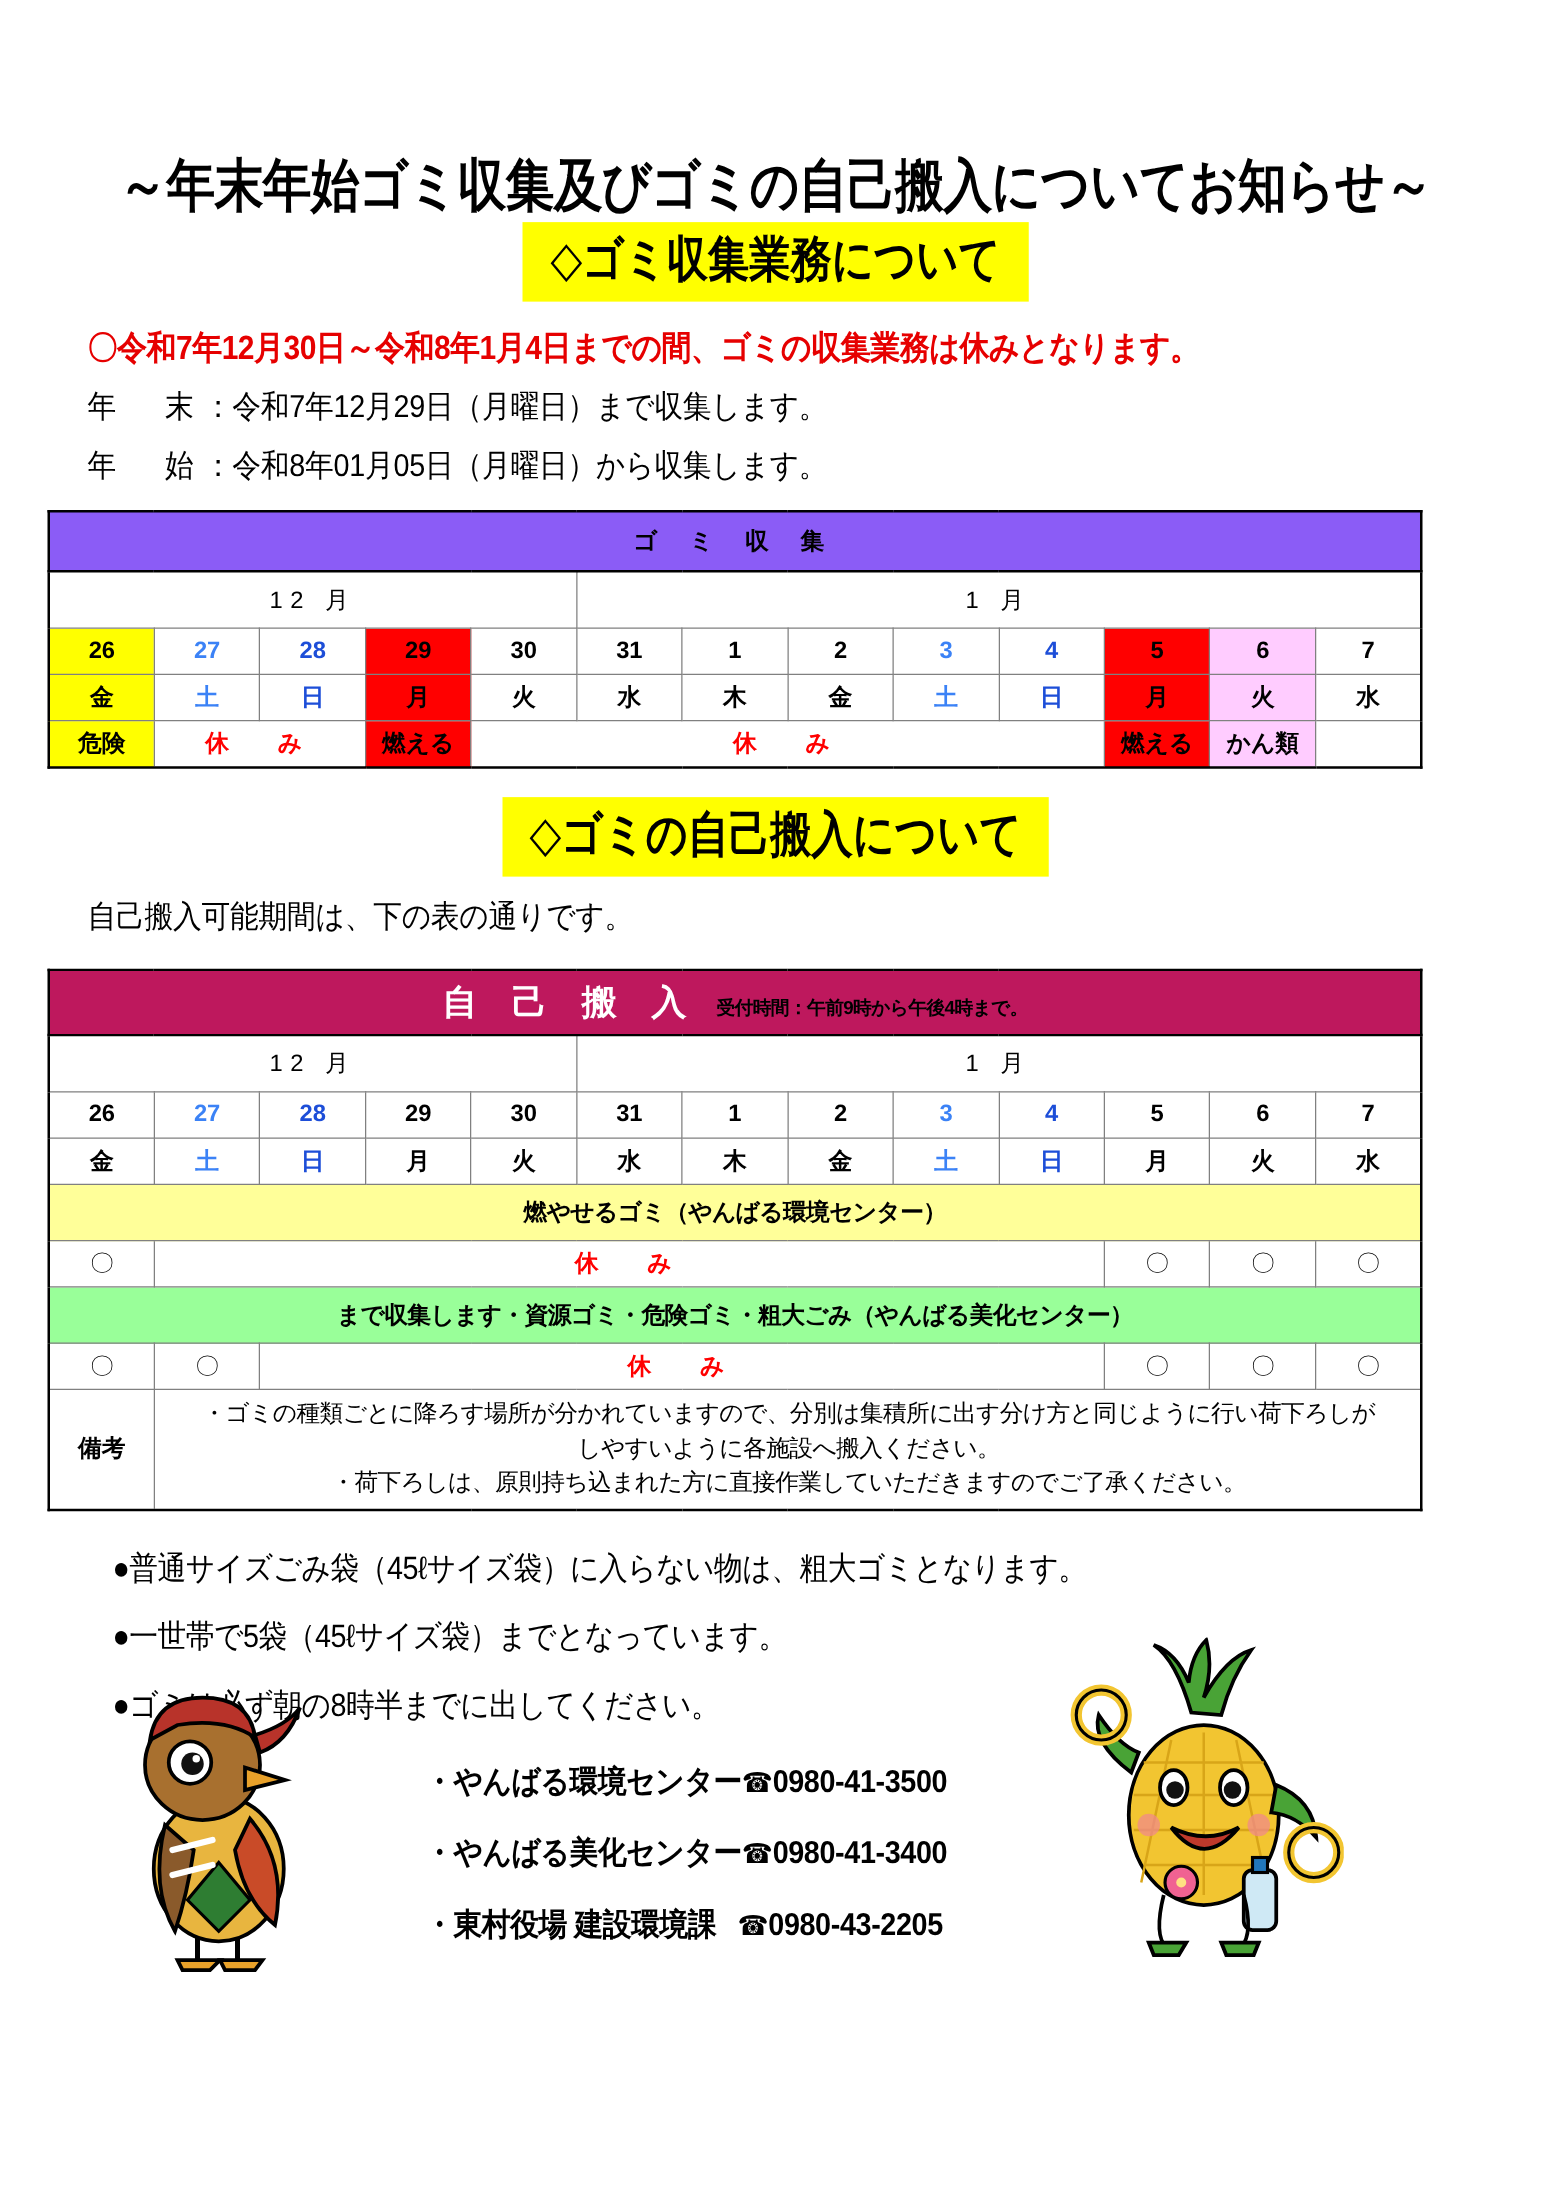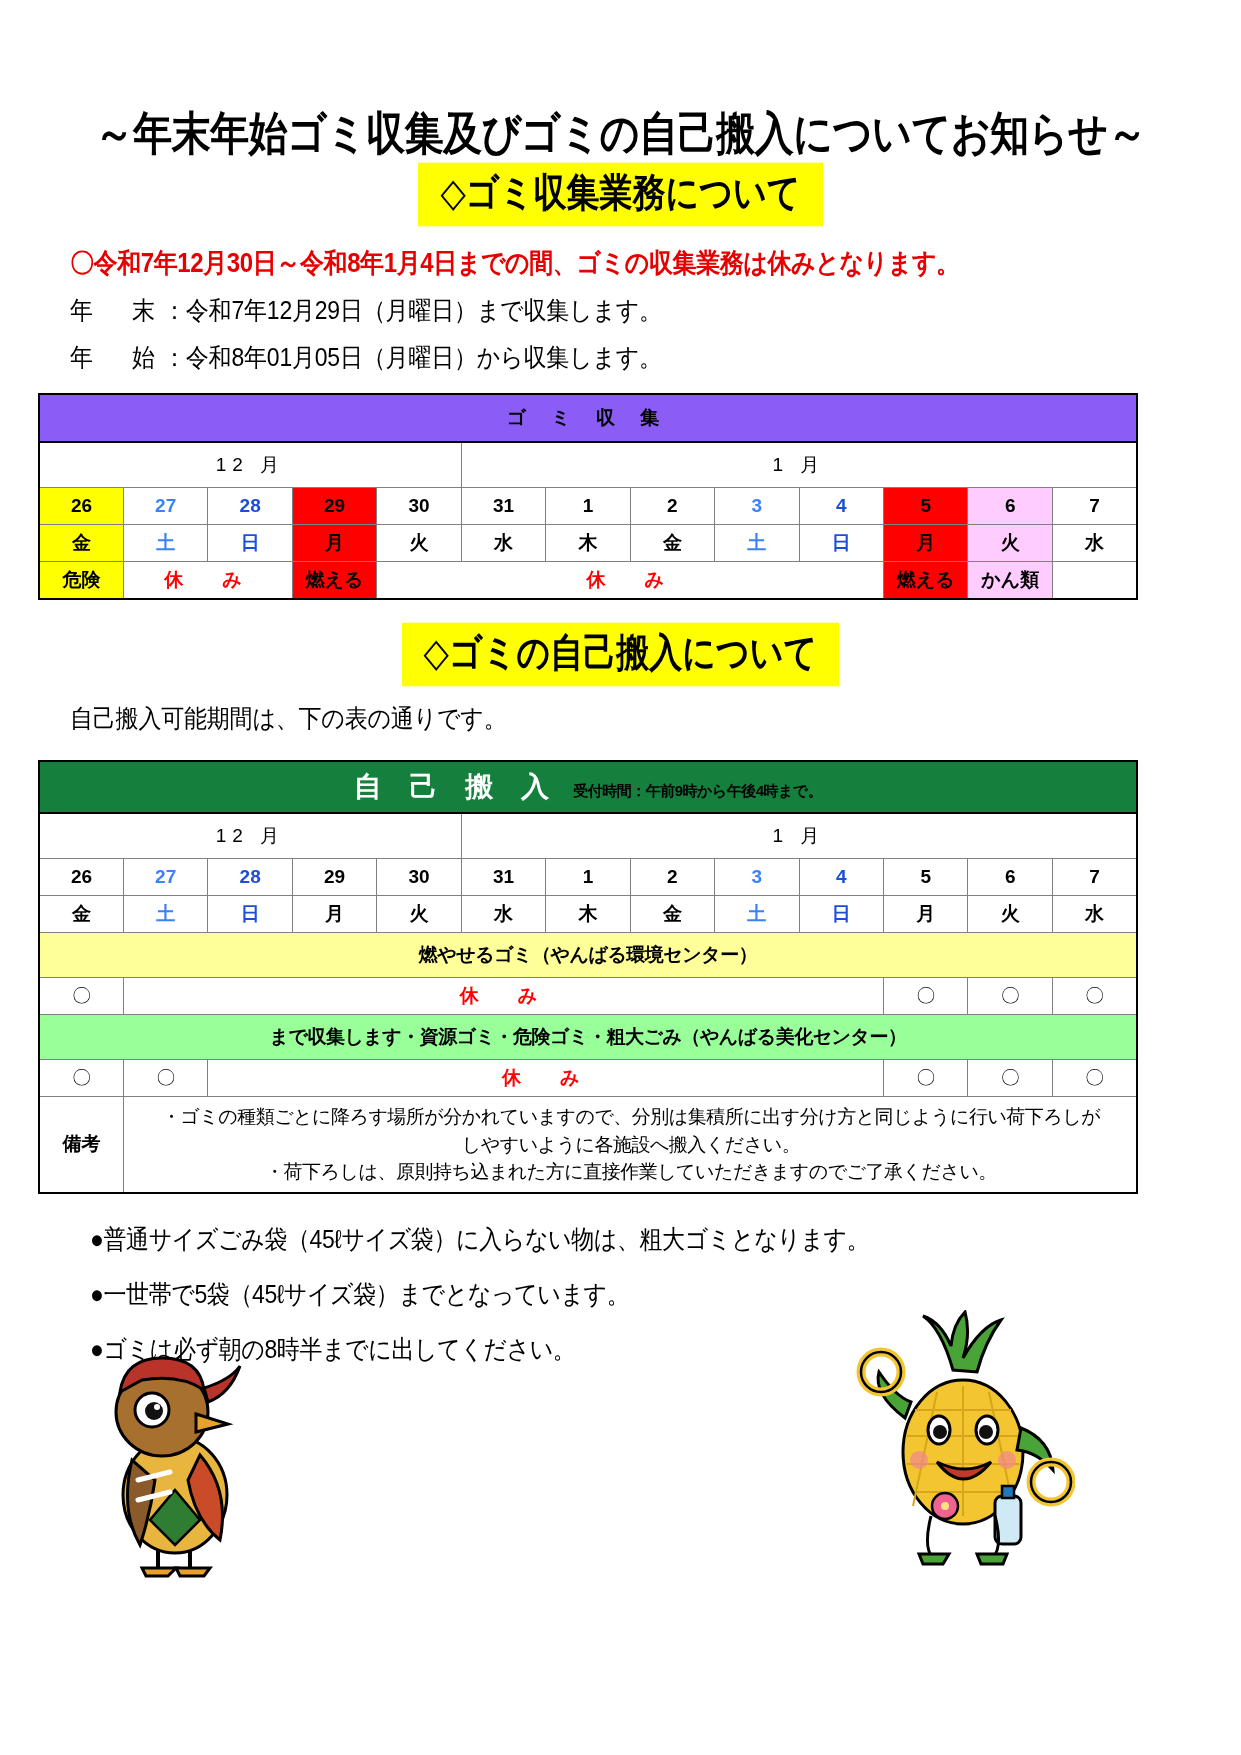--- a/index.html
+++ b/index.html
@@ -13,21 +13,21 @@
     font-family: "Liberation Sans", "DejaVu Sans", sans-serif;
     color: #000000;
     position: relative;
     overflow: hidden;
   }
   .page {
     width: 1241px;
     height: 1755px;
     position: relative;
     box-sizing: border-box;
-    padding: 0 70px;
+    padding: 15px 70px;
   }
 
   
   .main-title {
     text-align: center;
     font-size: 39px;
     font-weight: bold;
     letter-spacing: -0.5px;
     margin: 0;
     padding-top: 86px;
@@ -102,21 +102,21 @@
     font-size: 27px;
     font-weight: bold;
     height: 46px !important;
     letter-spacing: 10px;
     border-left: 2px solid #000 !important;
     border-right: 2px solid #000 !important;
     border-top: 2px solid #000 !important;
     border-bottom: 2px solid #000 !important;
   }
   .band-orange {
-    background: #15803d;
+    background: #be185d;
     color: #ffffff;
     height: 50px !important;
     border-left: 2px solid #000 !important;
     border-right: 2px solid #000 !important;
     border-top: 2px solid #000 !important;
     border-bottom: 2px solid #000 !important;
     position: relative;
     margin-left: 24px;
   }
   .band-orange .jt {
@@ -399,20 +399,25 @@
       </tbody>
     </table>
   </div>
 
   <div class="bullets" id="bullet-list">
       <div class="bullet">●普通サイズごみ袋（45ℓサイズ袋）に入らない物は、粗大ゴミとなります。</div>
       <div class="bullet">●一世帯で5袋（45ℓサイズ袋）までとなっています。</div>
       <div class="bullet">●ゴミは必ず朝の8時半までに出してください。</div>
     </div>
 
+  <div class="contacts" id="contact-list">
+      <div class="contact-line"><span class="nm">・やんばる環境センター</span><span class="tel-glyph">☎</span><span>0980-41-3500</span></div>
+      <div class="contact-line"><span class="nm">・やんばる美化センター</span><span class="tel-glyph">☎</span><span>0980-41-3400</span></div>
+      <div class="contact-line"><span class="nm">・東村役場 建設環境課</span><span class="tel-glyph">☎</span><span>0980-43-2205</span></div>
+    </div>
 
   <div class="mascot mascot-bird">
     <svg width="200" height="240" viewBox="0 0 200 240" aria-hidden="true">
       <ellipse cx="95" cy="155" rx="52" ry="58" fill="#e8b53f" stroke="#000" stroke-width="3"></ellipse>
       <path d="M52 120 Q40 170 60 205 Q70 175 75 140 Z" fill="#8a5a2b" stroke="#000" stroke-width="3"></path>
       <path d="M120 115 Q150 150 140 200 Q115 180 108 140 Z" fill="#c94b28" stroke="#000" stroke-width="3"></path>
       <path d="M95 150 L120 180 L95 205 L70 180 Z" fill="#2e7d32" stroke="#000" stroke-width="2.5"></path>
       <ellipse cx="82" cy="72" rx="46" ry="44" fill="#a8702f" stroke="#000" stroke-width="3"></ellipse>
       <path d="M40 52 Q45 18 82 18 Q120 18 124 50 Q100 34 62 40 Z" fill="#b8332a" stroke="#000" stroke-width="3"></path>
       <path d="M124 48 Q150 40 160 26 Q150 54 128 62 Z" fill="#b8332a" stroke="#000" stroke-width="3"></path>

